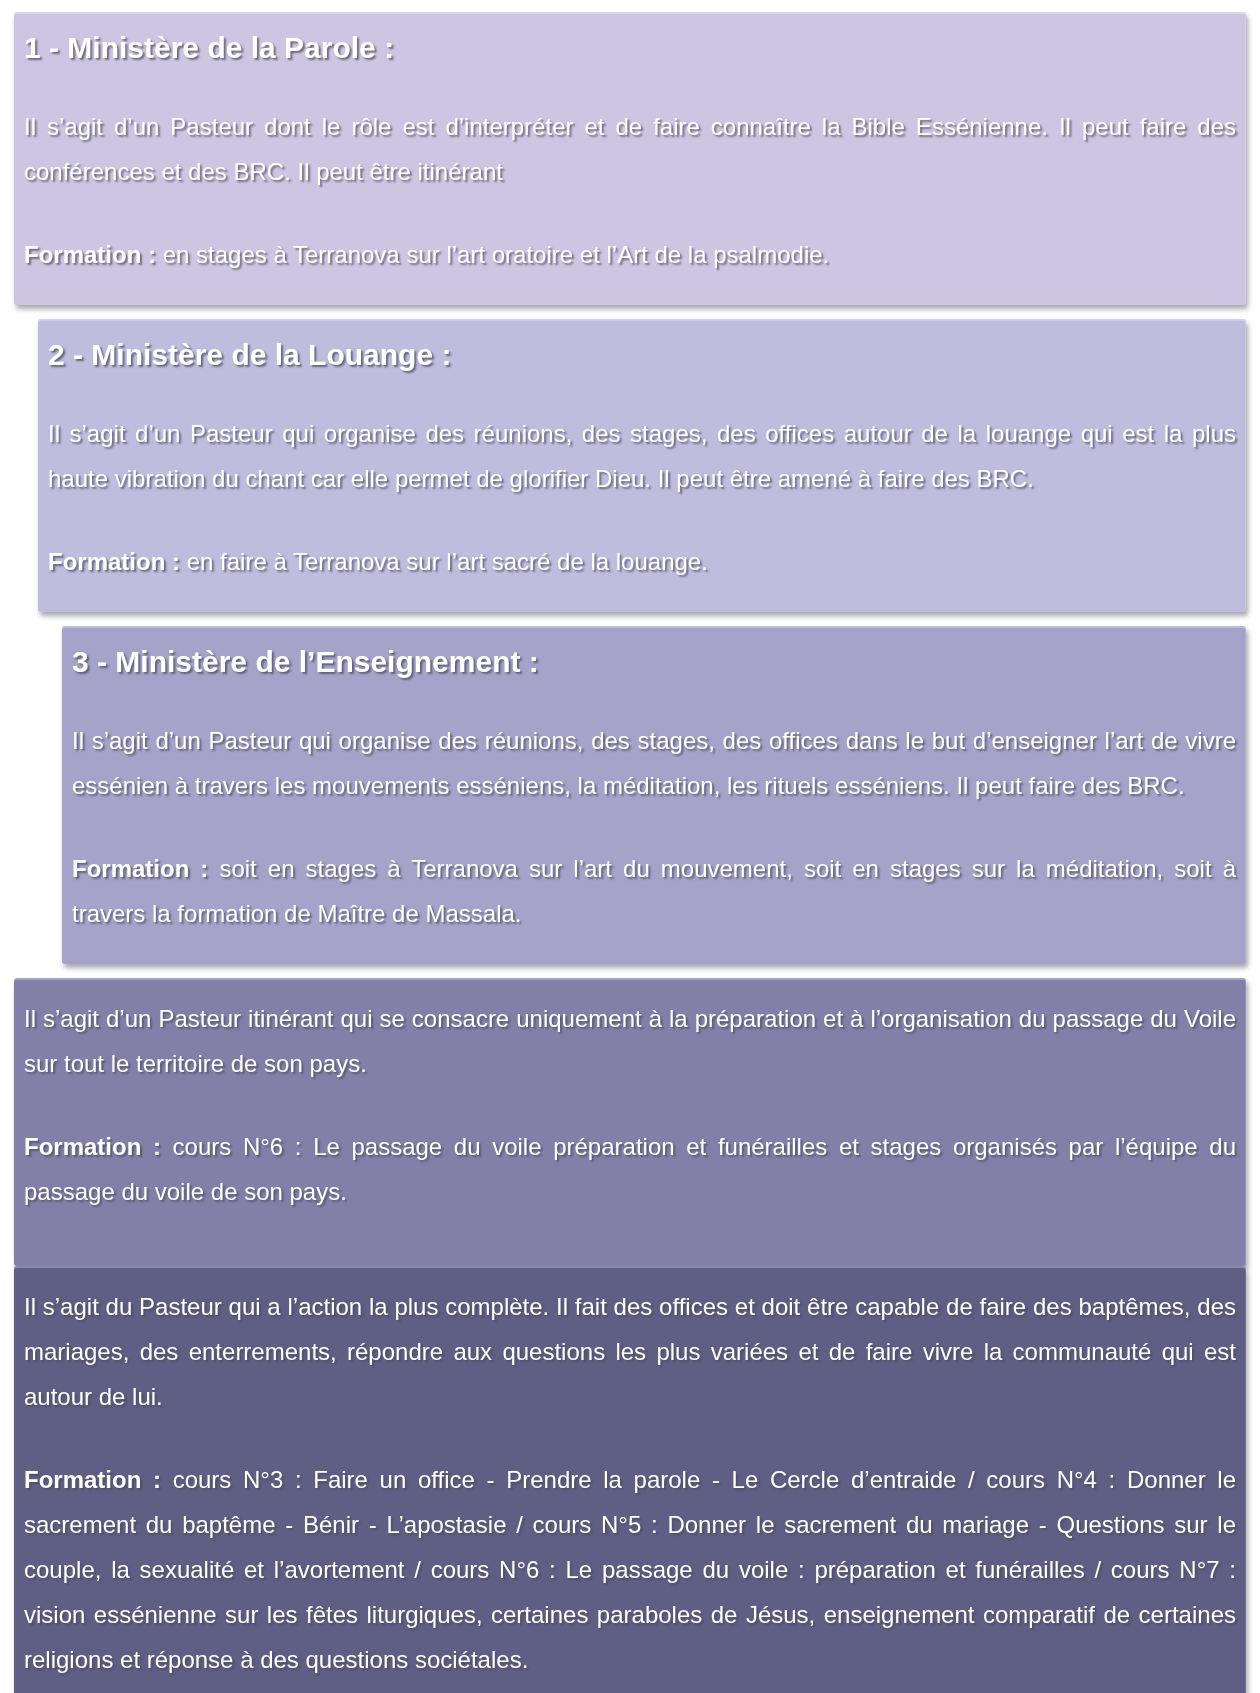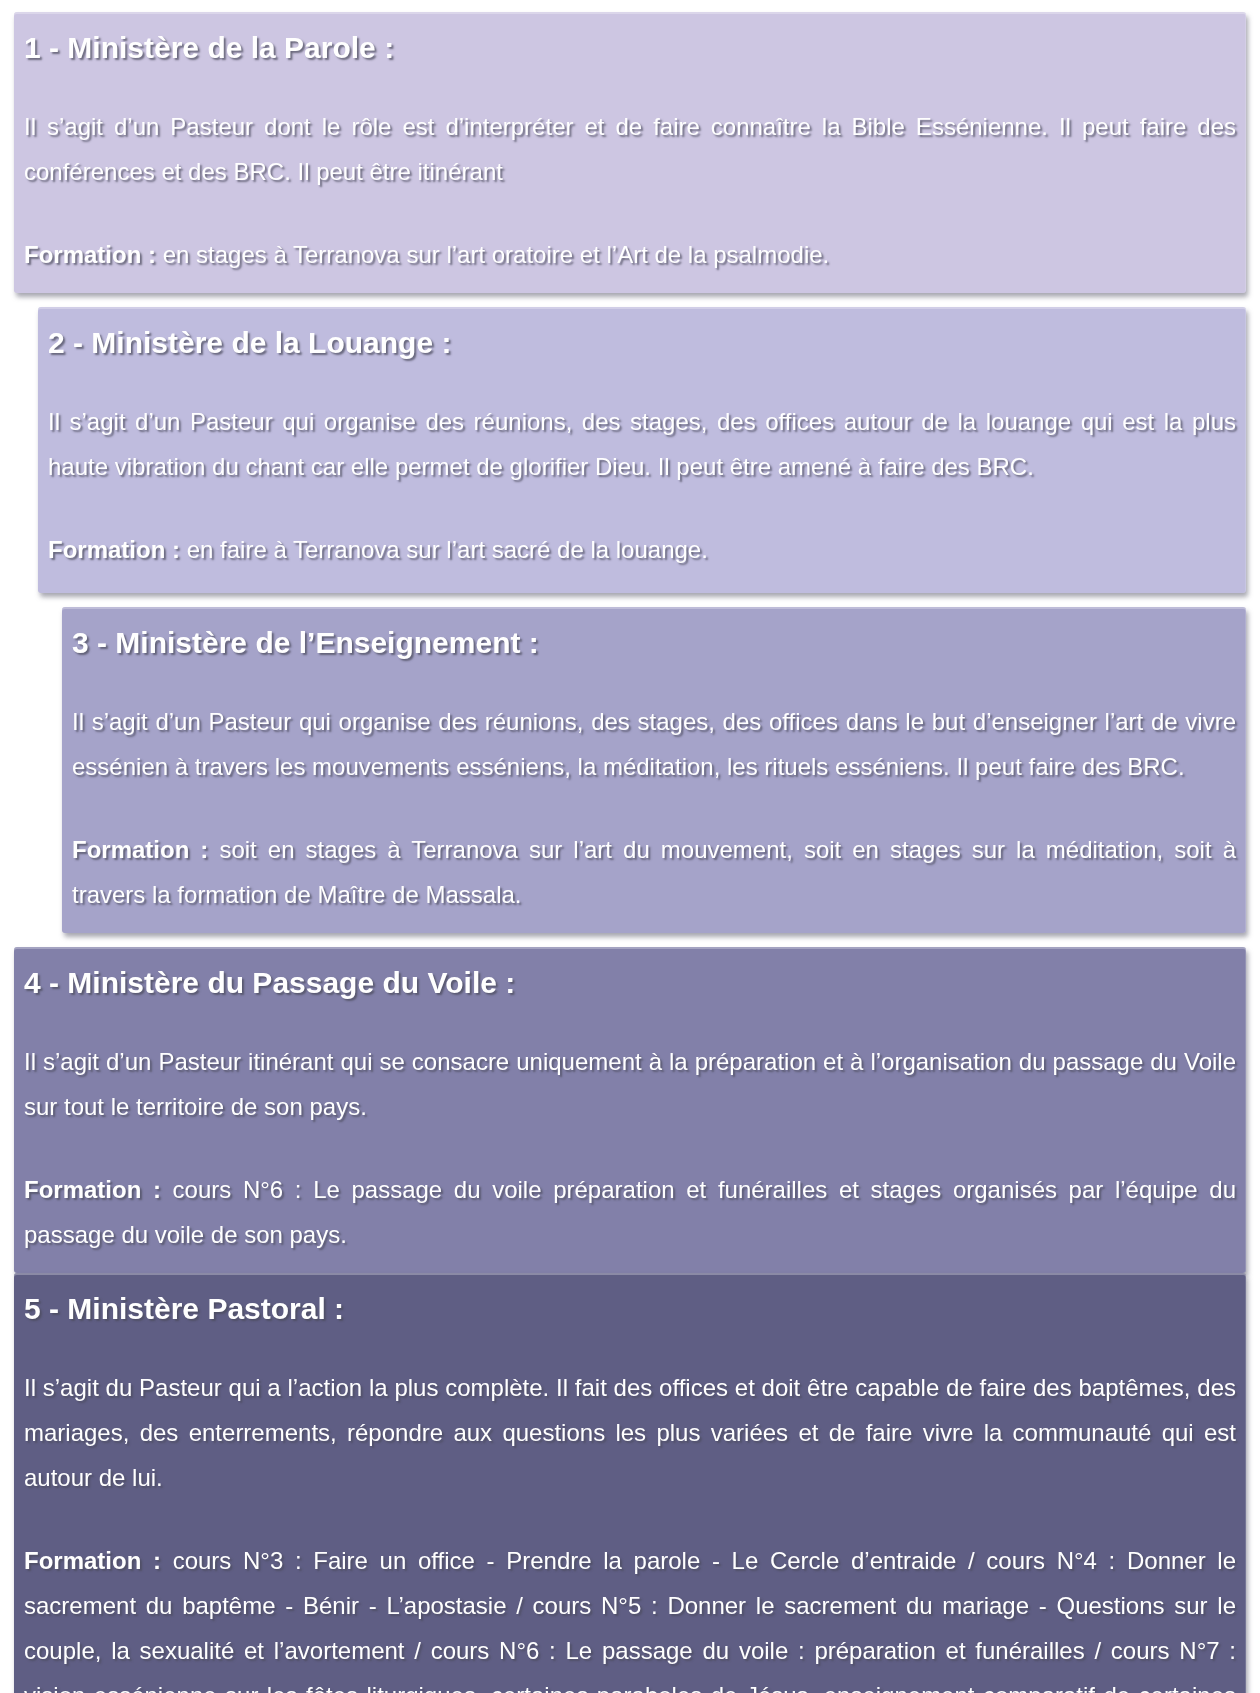--- a/index.html
+++ b/index.html
@@ -11,21 +11,21 @@
   .page {
     width: 1260px;
     min-height: 1693px;
     box-sizing: border-box;
     padding: 12px 14px 8px 14px;
     background: #ffffff;
   }
   .card {
     box-sizing: border-box;
     border-radius: 3px;
-    padding: 18px 10px 16px 10px;
+    padding: 18px 10px 28px 10px;
     margin-bottom: 14px;
     color: #ffffff;
     box-shadow: 2px 4px 5px rgba(110,110,125,0.6),
                 inset 0 2px 0 rgba(255,255,255,0.28),
                 inset -1px 0 0 rgba(255,255,255,0.15);
   }
   .card.no-gap-above { margin-top: -14px; }
   .card:last-child { margin-bottom: 0; }
   .card h2 {
     margin: 0 0 38px 0;
@@ -70,24 +70,22 @@
     <p><span class="flabel">Formation :</span> <span>en faire à Terranova sur l’art sacré de la louange.</span></p>
   </section>
 
   <section class="card s3" style="background-color: rgb(165, 163, 201);">
     <h2>3 - Ministère de l’Enseignement :</h2>
     <p>Il s’agit d’un Pasteur qui organise des réunions, des stages, des offices dans le but d’enseigner l’art de vivre essénien à travers les mouvements esséniens, la méditation, les rituels esséniens. Il peut faire des BRC.</p>
     <p><span class="flabel">Formation :</span> <span>soit en stages à Terranova sur l’art du mouvement, soit en stages sur la méditation, soit à travers la formation de Maître de Massala.</span></p>
   </section>
 
   <section class="card s4" style="background-color: rgb(130, 128, 169);">
-    <h2>4 - Ministère du Passage du Voile :</h2>
     <p>Il s’agit d’un Pasteur itinérant qui se consacre uniquement à la préparation et à l’organisation du passage du Voile sur tout le territoire de son pays.</p>
     <p><span class="flabel">Formation :</span> <span>cours N°6 : Le passage du voile préparation et funérailles et stages organisés par l’équipe du passage du voile de son pays.</span></p>
   </section>
 
   <section class="card s5 no-gap-above" style="background-color: rgb(95, 94, 132);">
-    <h2>5 - Ministère Pastoral :</h2>
     <p>Il s’agit du Pasteur qui a l’action la plus complète. Il fait des offices et doit être capable de faire des baptêmes, des mariages, des enterrements, répondre aux questions les plus variées et de faire vivre la communauté qui est autour de lui.</p>
     <p><span class="flabel">Formation :</span> <span>cours N°3 : Faire un office - Prendre la parole - Le Cercle d’entraide / cours N°4 : Donner le sacrement du baptême - Bénir - L’apostasie / cours N°5 : Donner le sacrement du mariage - Questions sur le couple, la sexualité et l’avortement / cours N°6 : Le passage du voile : préparation et funérailles / cours N°7 : vision essénienne sur les fêtes liturgiques, certaines paraboles de Jésus, enseignement comparatif de certaines religions et réponse à des questions sociétales.</span></p>
   </section>
 
 </div>
 
 </body></html>

